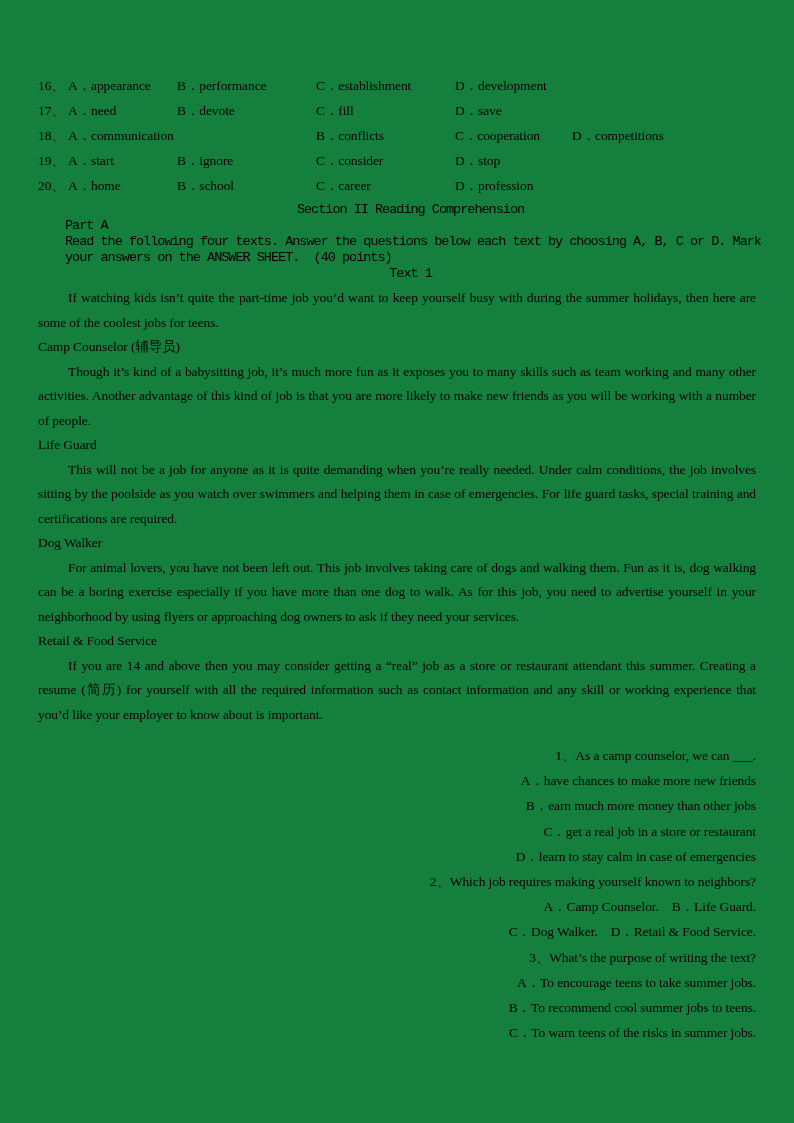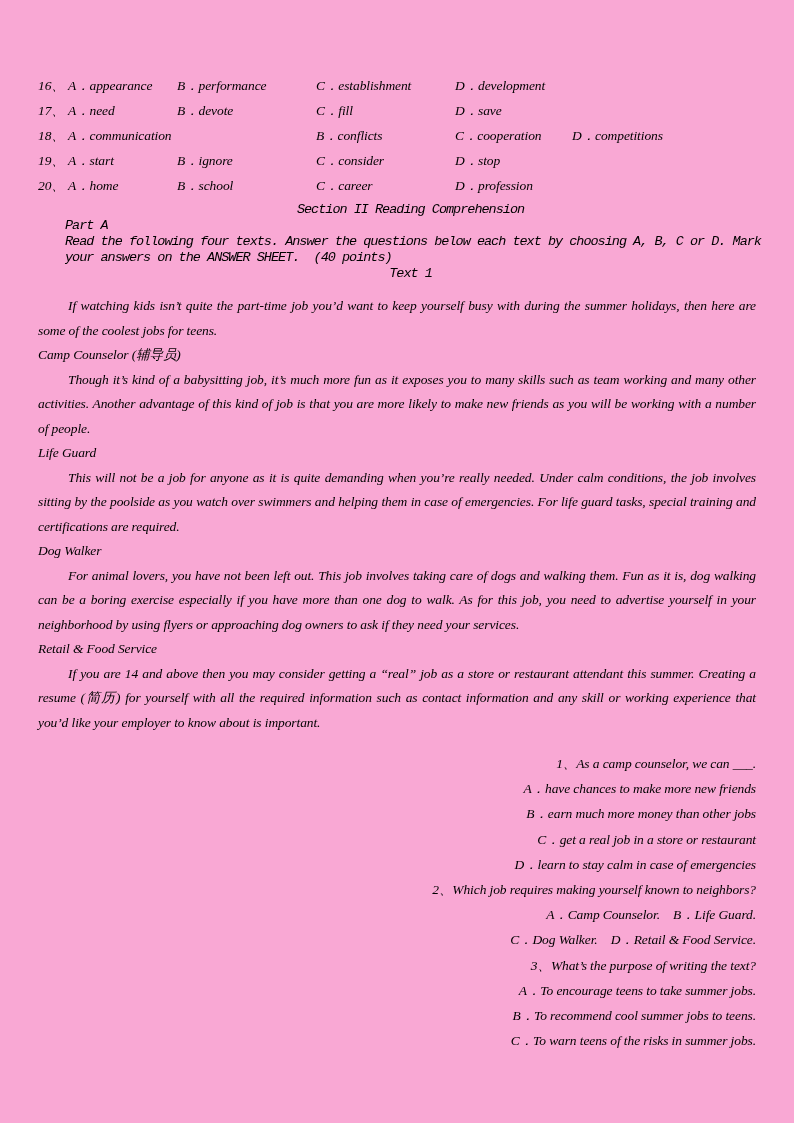--- a/index.html
+++ b/index.html
@@ -46,41 +46,41 @@
     line-height: 25px;
   }
   .cloze-cell { position: absolute; top: 0; white-space: pre; }
   .col-0 { left: 0; }
   .col-1 { left: 30px; }
   .col-2 { left: 139px; }
   .col-3 { left: 278px; }
   .col-4 { left: 417px; }
   .col-5 { left: 534px; }
   
-  .passage { margin-top: 12px; }
+  .passage { margin-top: 4px; }
   .para {
     line-height: 24.5px;
     text-align: justify;
   }
   .para.indent { text-indent: 30px; }
   .subhead {
     line-height: 24.5px;
     text-align: left;
   }
   
   .questions { margin-top: 16px; text-align: right; }
   .q-line {
     line-height: 25.2px;
     white-space: pre-wrap;
   }
 </style>
 </head>
 <body>
 
-<div class="page" style="background: #f9a8d4; color: rgb(0, 0, 0); font-style: italic;">
+<div class="page" style="background: #15803d; color: rgb(0, 0, 0);">
   <div class="content">
 
     <div id="cloze" class="cloze serif">
         <div class="cloze-row">
           <span class="cloze-cell col-0">16、</span>
           <span class="cloze-cell col-1">A．appearance</span>
           <span class="cloze-cell col-2">B．performance</span>
           <span class="cloze-cell col-3">C．establishment</span>
           <span class="cloze-cell col-4">D．development</span>
         </div>

